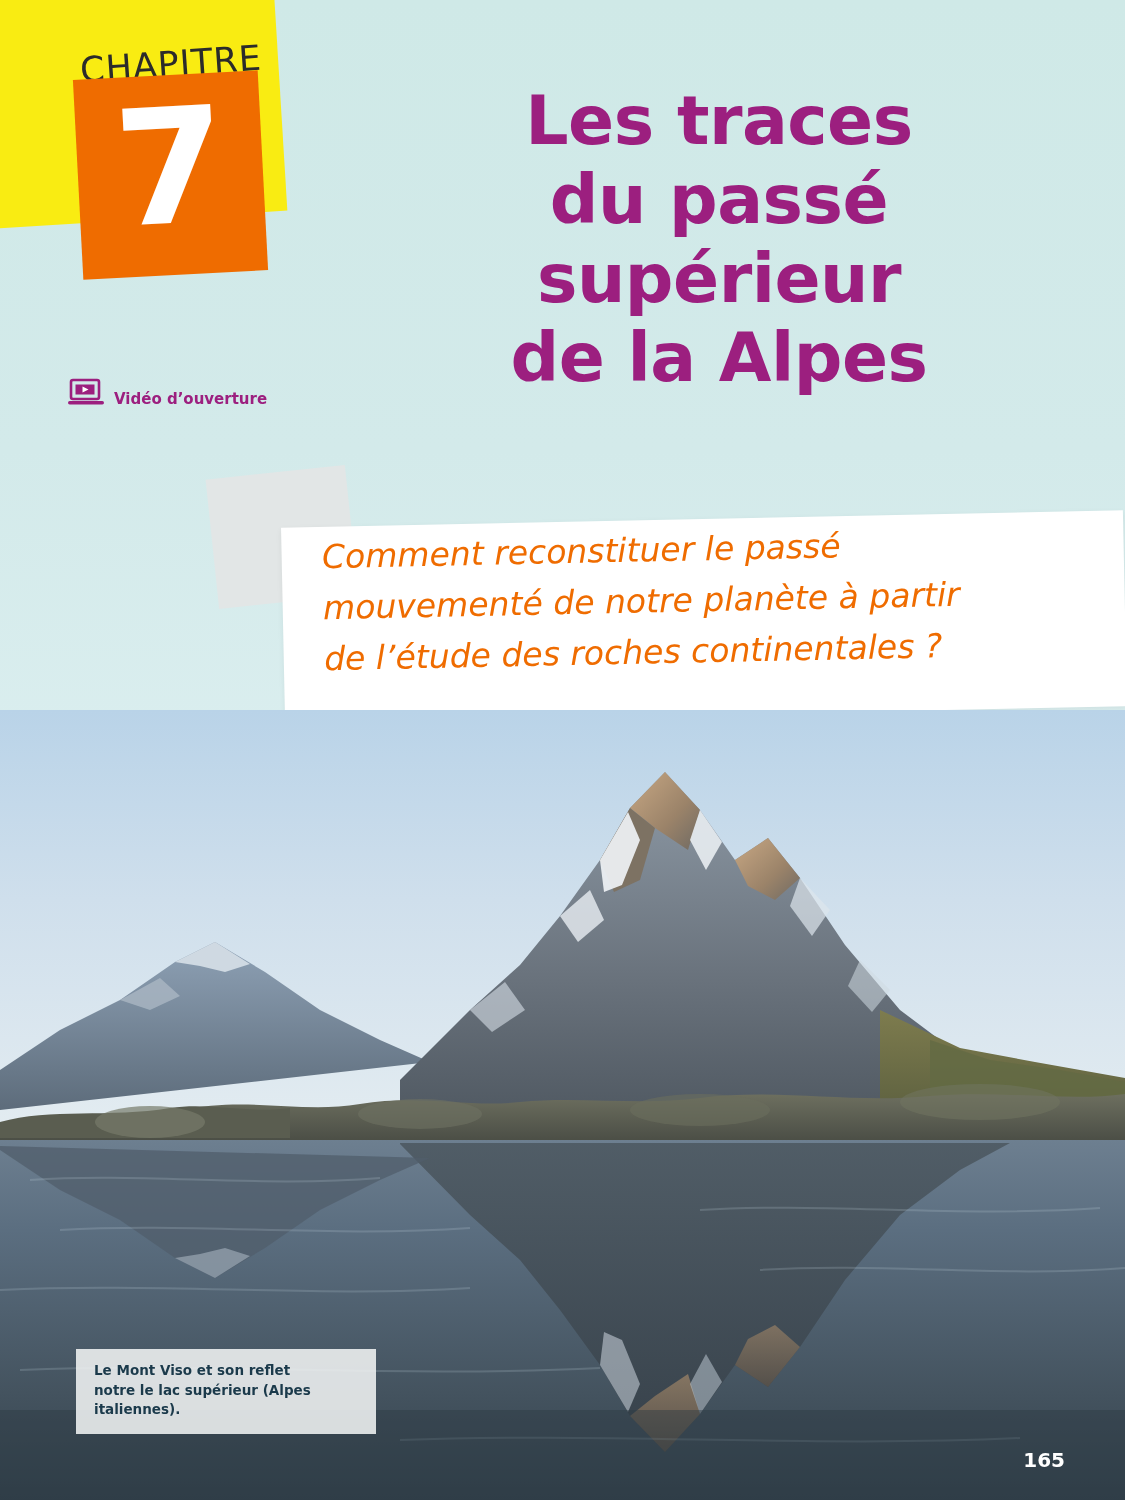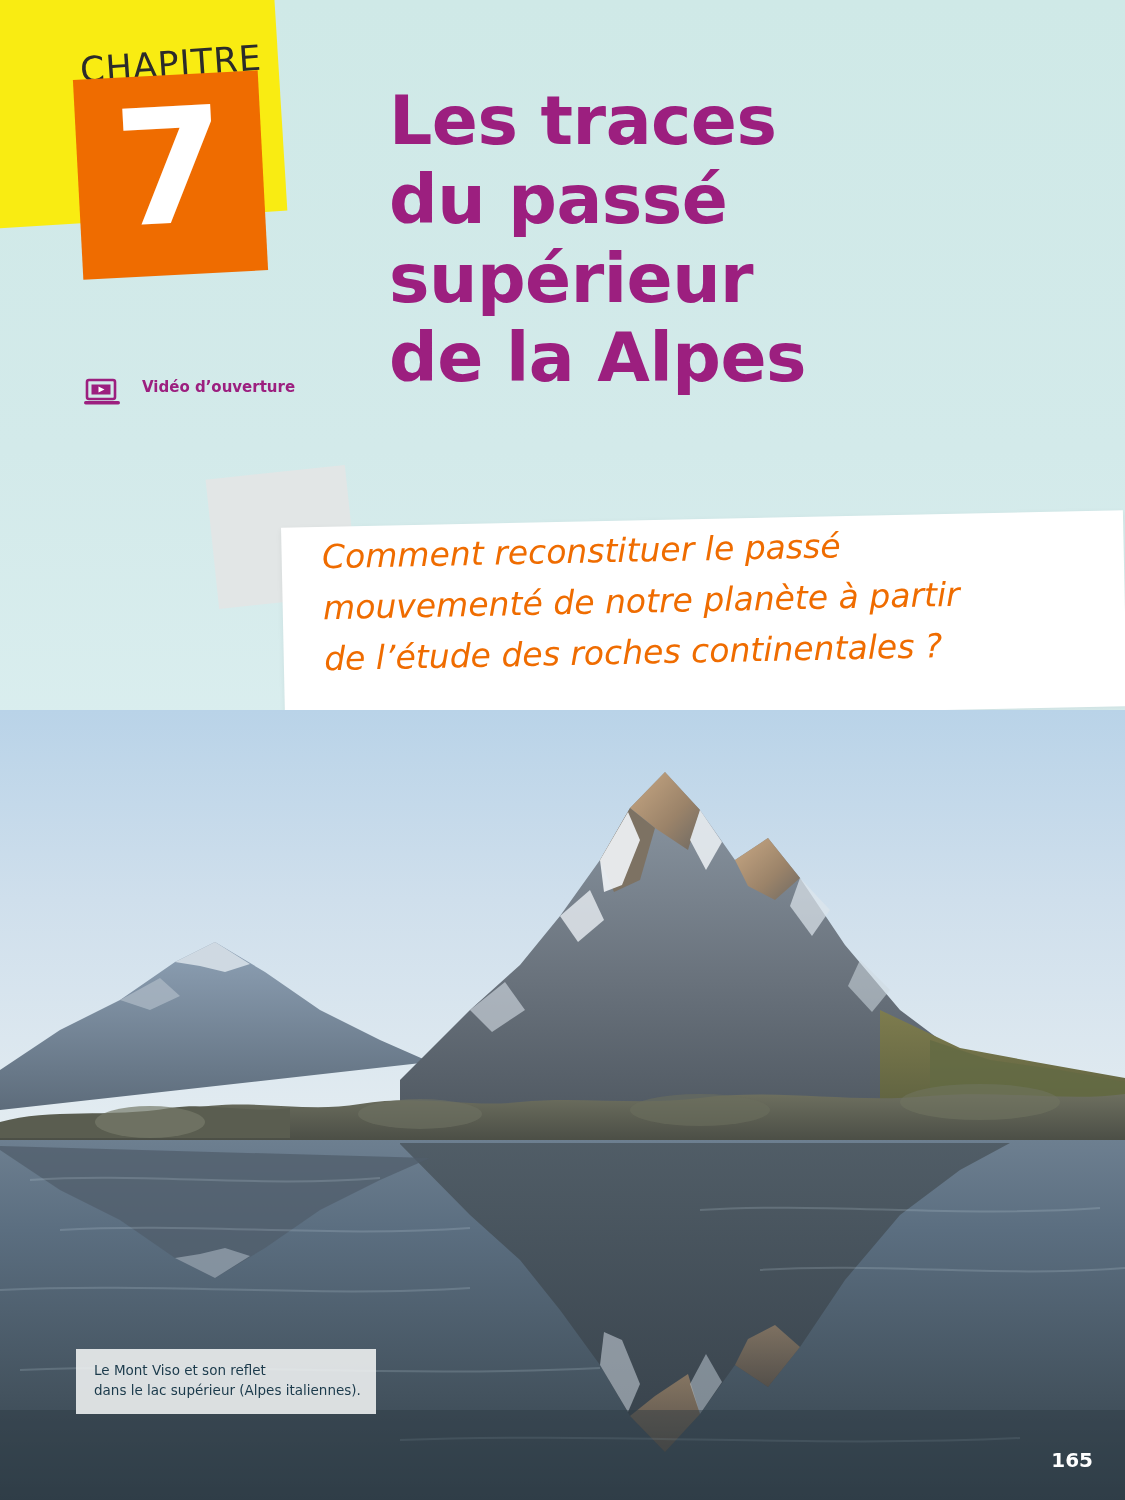--- a/index.html
+++ b/index.html
@@ -73,37 +73,37 @@
     transform: rotate(-3deg);
     line-height: 1;
   }
 
   
   .chapter-title {
     position: absolute;
     right: 76px;
     top: 82px;
     width: 660px;
-    text-align: left;
+    text-align: center;
     font-family: "DejaVu Sans", sans-serif;
     font-weight: 700;
     font-size: 68px;
     line-height: 1.16;
     color: #9c1f7f;
     letter-spacing: -0.5px;
   }
 
   
   .video-link {
     position: absolute;
-    left: 84px;
+    left: 68px;
     top: 378px;
     display: flex;
-    align-items: flex-start;
-    gap: 22px;
+    align-items: flex-end;
+    gap: 10px;
   }
   .video-icon {
     width: 36px;
     height: 30px;
     position: relative;
   }
   .video-label {
     font-family: "DejaVu Sans", sans-serif;
     font-size: 15px;
     font-weight: 700;
@@ -157,30 +157,30 @@
   
   .photo-caption {
     position: absolute;
     left: 76px;
     top: 1349px;
     width: 300px;
     background: rgba(240, 243, 243, 0.88);
     padding: 12px 14px 14px 18px;
     font-family: "DejaVu Sans", sans-serif;
     font-size: 13.5px;
-    font-weight: 400;
+    font-weight: 700;
     line-height: 1.45;
     color: #1b3a4b;
     box-sizing: border-box;
   }
 
   
   .page-number {
     position: absolute;
-    right: 32px;
+    right: 60px;
     bottom: 28px;
     font-family: "DejaVu Sans", sans-serif;
     font-size: 20px;
     font-weight: 700;
     color: #ffffff;
   }
 </style>
 </head>
 <body>
 
@@ -313,18 +313,18 @@
         <path d="M760,560 C880,552 1000,568 1125,558"></path>
         <path d="M20,660 C200,652 400,668 600,658"></path>
         <path d="M400,730 C600,722 820,738 1020,728"></path>
       </g>
       <rect x="0" y="700" width="1125" height="90" fill="#2c3943" opacity="0.45"></rect>
     </svg>
   </div>
 
   <div class="photo-caption">
     <div>Le Mont Viso et son reflet</div>
-    <div>dans le lac supérieur (Alpes italiennes).</div>
+    <div>notre le lac supérieur (Alpes italiennes).</div>
   </div>
 
   <div class="page-number">165</div>
 
 </div>
 
 </body></html>

